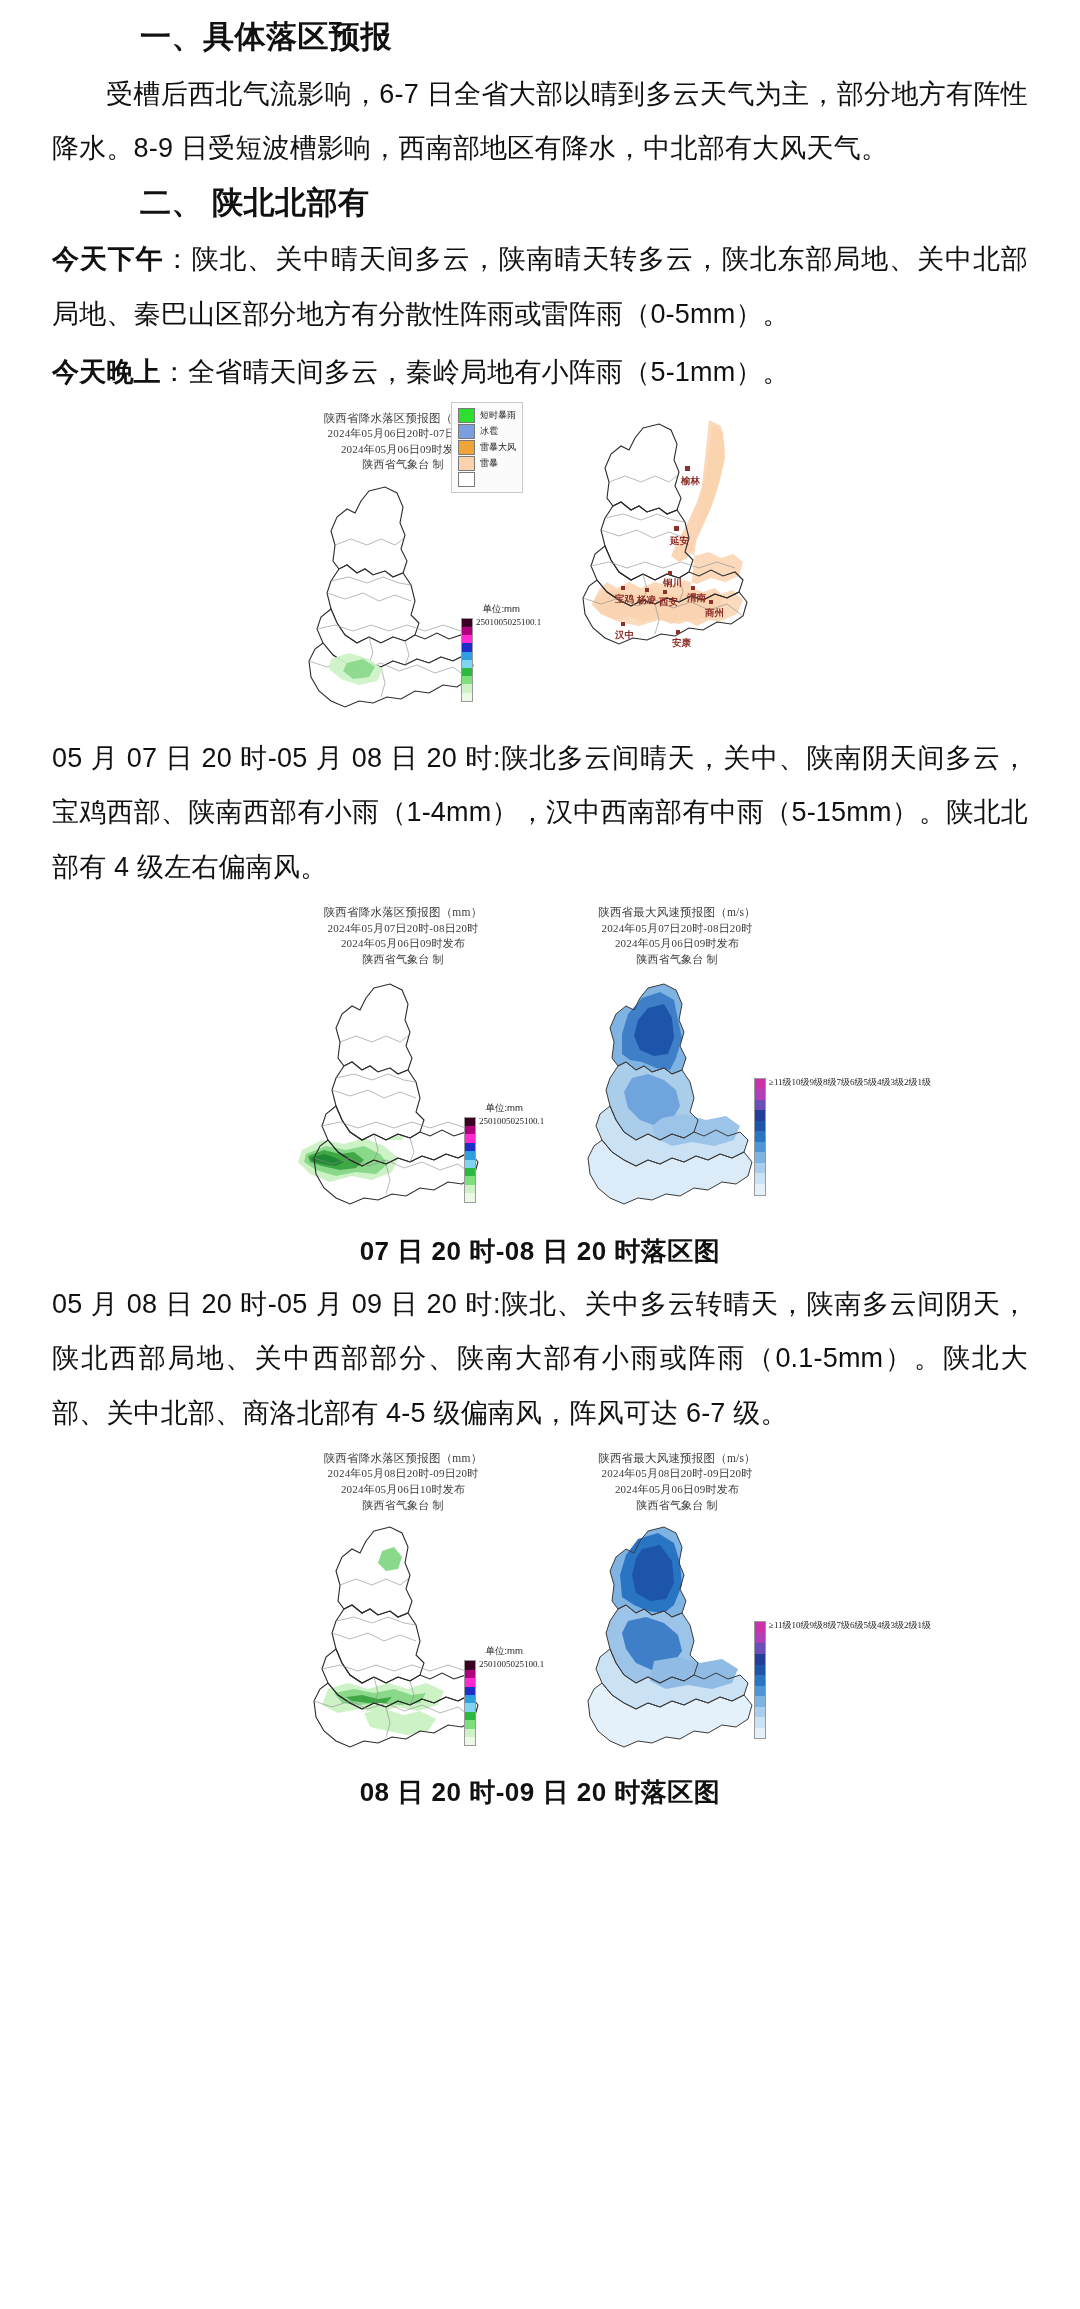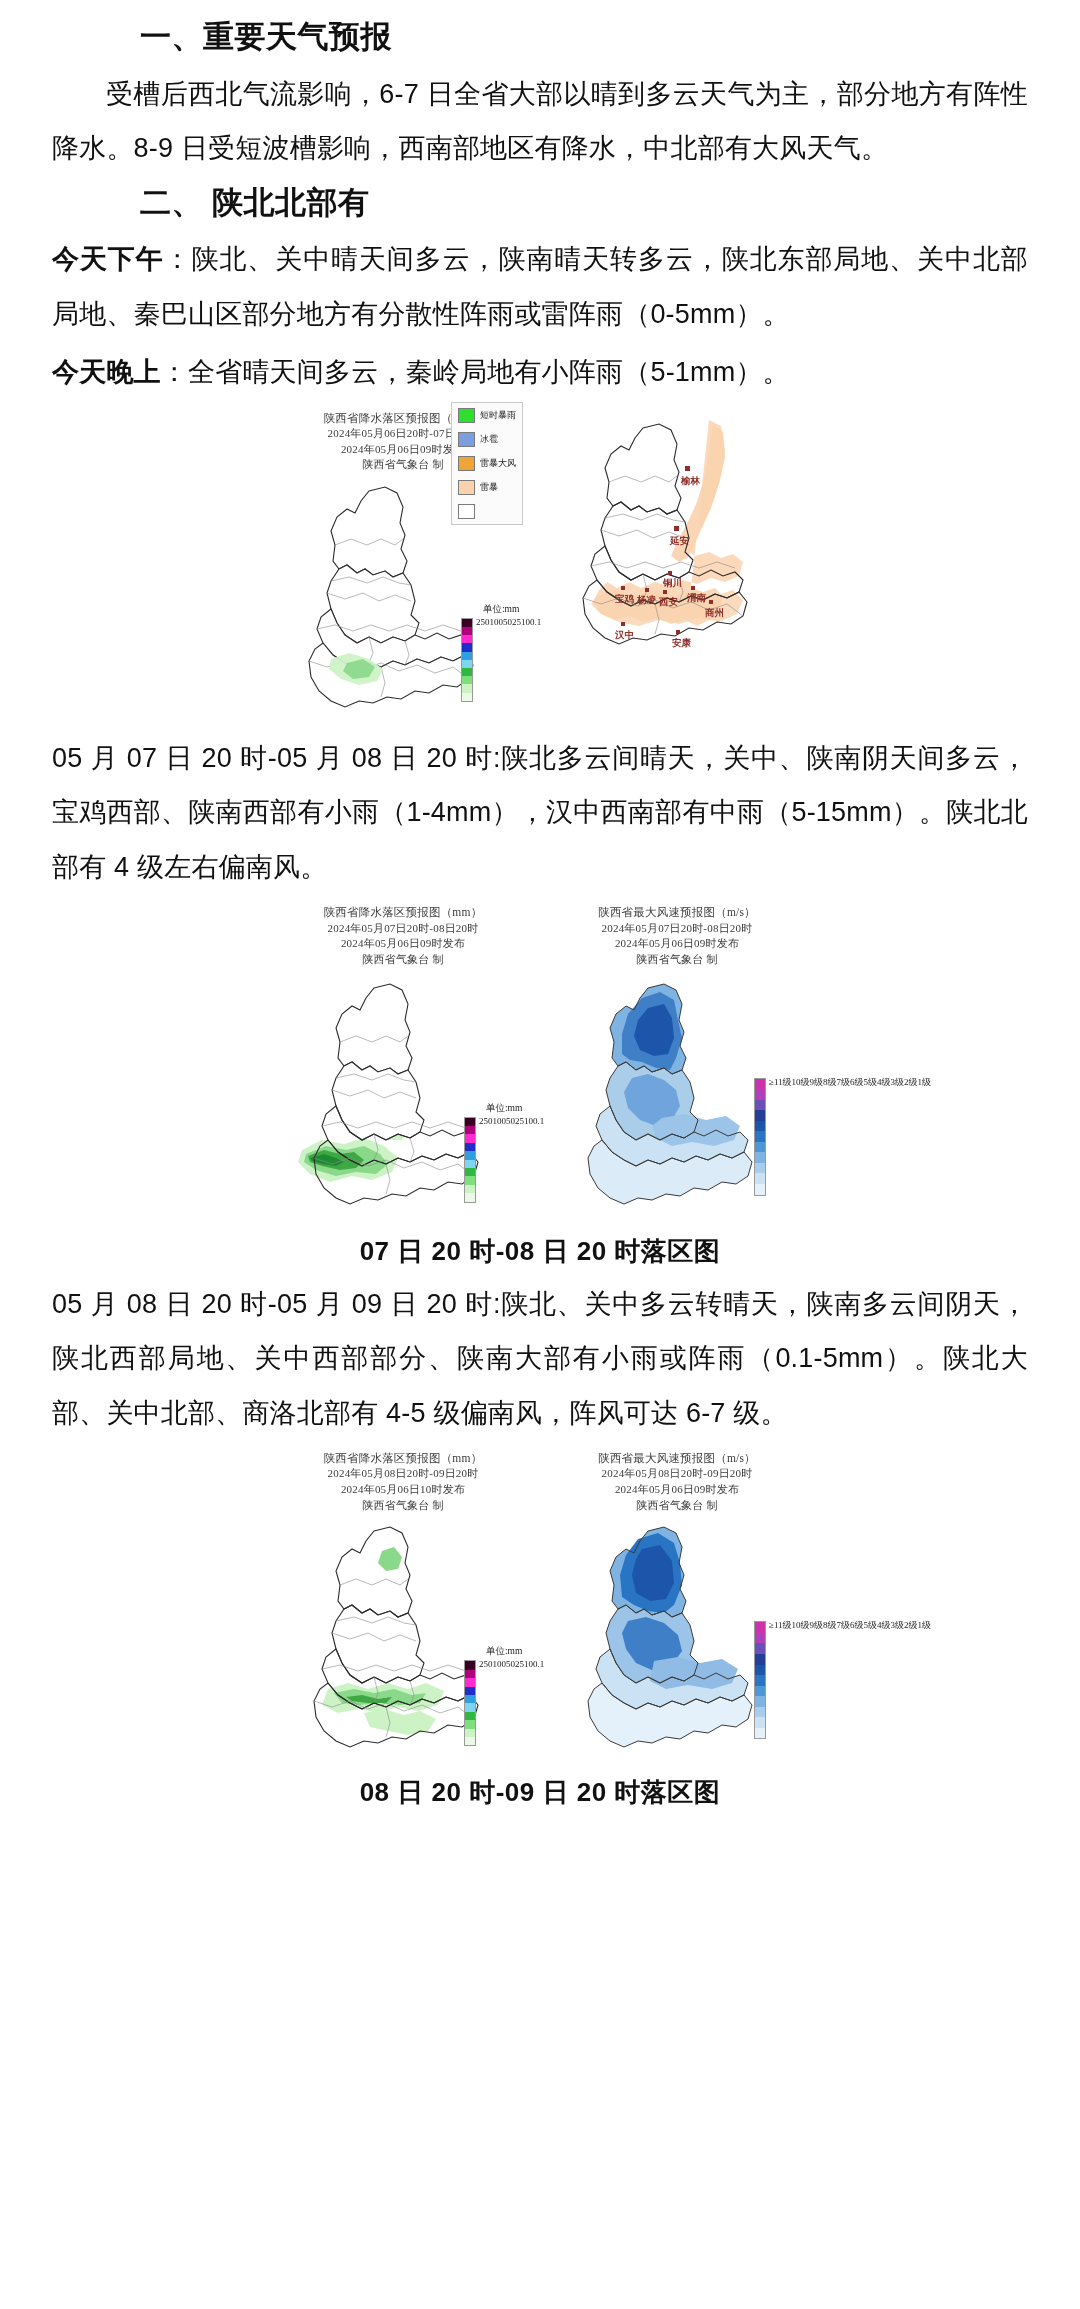--- a/index.html
+++ b/index.html
@@ -45,49 +45,49 @@
   svg.shaanxi { display:block; }
 
   .fig-caption {
     text-align:center; font-size:26px; font-weight:bold;
     margin:4px 0 8px 0; letter-spacing:0.5px;
   }
 
   
   .phen-legend {
     position:absolute; background:#fbfbfb; border:1px solid #c9c9c9;
-    padding:5px 6px; display:flex; flex-direction:column; gap:9px;
+    padding:5px 6px; display:flex; flex-direction:column; gap:1px;
   }
   .phen-row { display:flex; align-items:center; gap:5px; }
   .phen-sw { width:17px; height:15px; border:1px solid #7a7a7a; }
   .phen-lb { font-size:9px; color:#222; white-space:nowrap;
              font-family:"Liberation Serif","DejaVu Serif",serif; }
 
   
   .cbar-wrap { position:absolute; display:flex; flex-direction:column; align-items:center; }
   .cbar-unit { font-size:9.5px; color:#222; margin-bottom:2px; white-space:nowrap;
-               font-family:Liberation Serif, serif; }
+               font-family:Liberation Sans, sans-serif; }
   .cbar-body { display:flex; align-items:stretch; }
   .cbar-strip { width:12px; border:1px solid #9a9a9a; display:flex; flex-direction:column; }
   .cbar-strip > div { flex:1 1 auto; }
   .cbar-ticks { display:flex; flex-direction:row; justify-content:space-between;
                 margin-left:3px; }
   .cbar-ticks span { font-size:9px; color:#1b1b1b; line-height:1;
                      font-family:"Liberation Serif","DejaVu Serif",serif; white-space:nowrap; }
 
   .city { font-size:9.5px; fill:#8e2f2a; font-weight:bold;
           font-family:"Liberation Serif","DejaVu Serif",serif; }
   .citydot { fill:#8e2f2a; }
 </style>
 </head>
 <body>
 
 <div class="page">
 
-  <h2 class="sec first">一、重要天气预报</h2>
+  <h2 class="sec first">一、具体落区预报</h2>
   <p class="body indent">受槽后西北气流影响，6-7 日全省大部以晴到多云天气为主，部分地方有阵性降水。8-9 日受短波槽影响，西南部地区有降水，中北部有大风天气。</p>
 
   <h2 class="sec second">二、 陕北北部有</h2>
 
   <p class="body"><span class="lead">今天下午</span><span>：陕北、关中晴天间多云，陕南晴天转多云，陕北东部局地、关中北部局地、秦巴山区部分地方有分散性阵雨或雷阵雨（0-5mm）。</span></p>
 
   <p class="body"><span class="lead">今天晚上</span><span>：全省晴天间多云，秦岭局地有小阵雨（5-1mm）。</span></p>
 
 
   <div class="figure">

